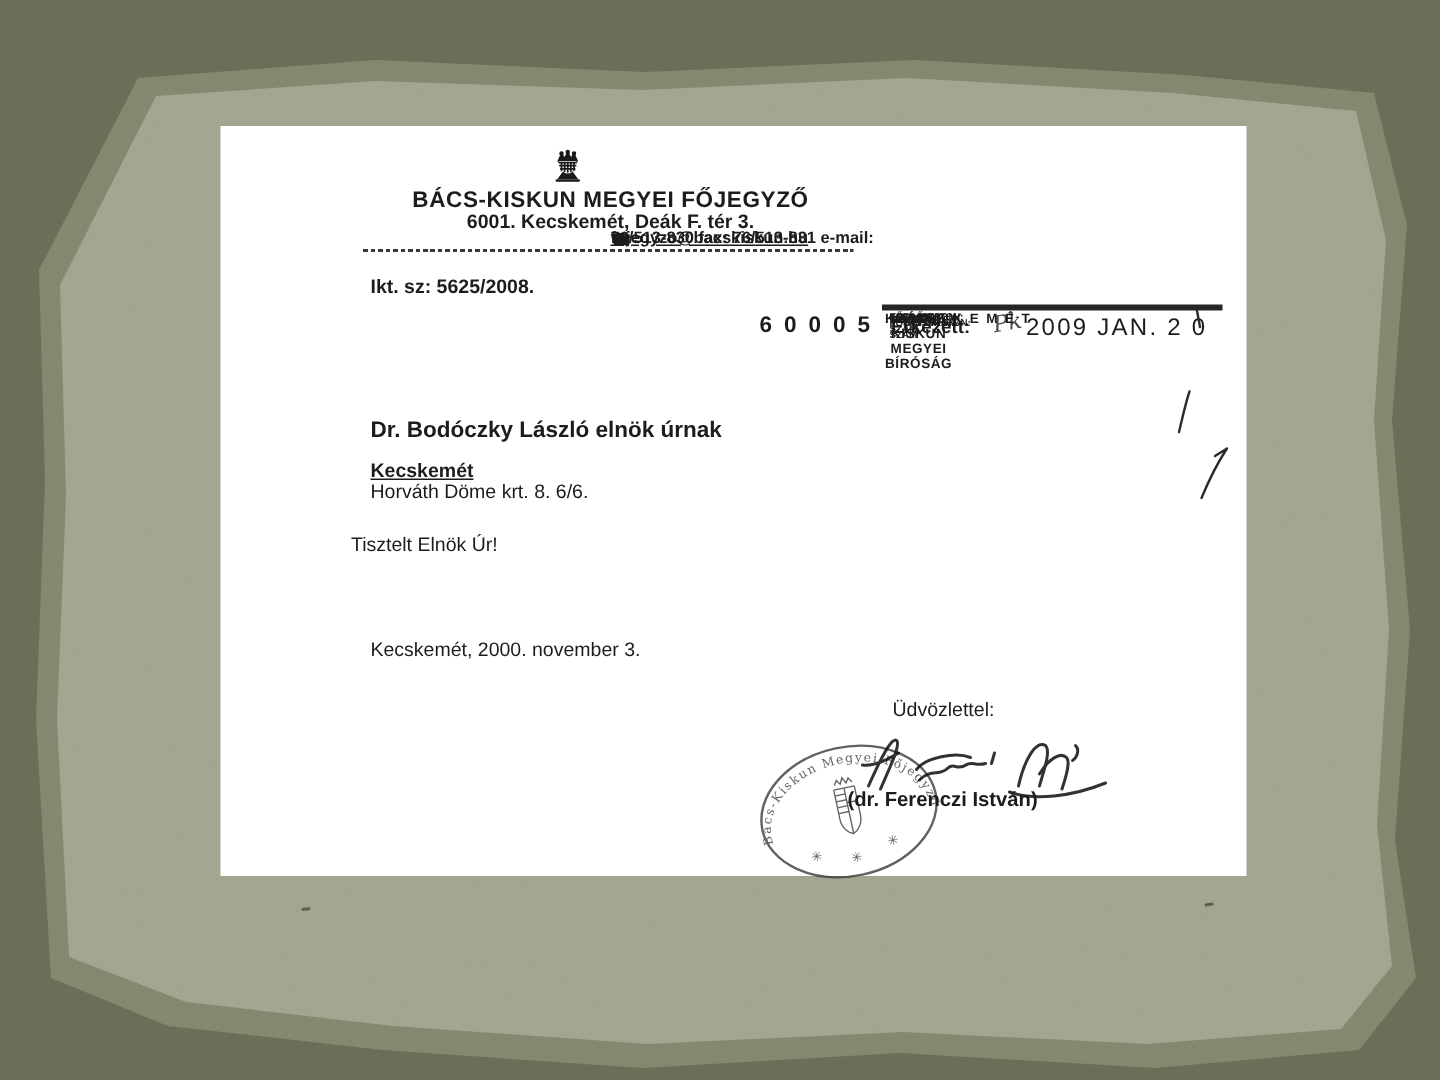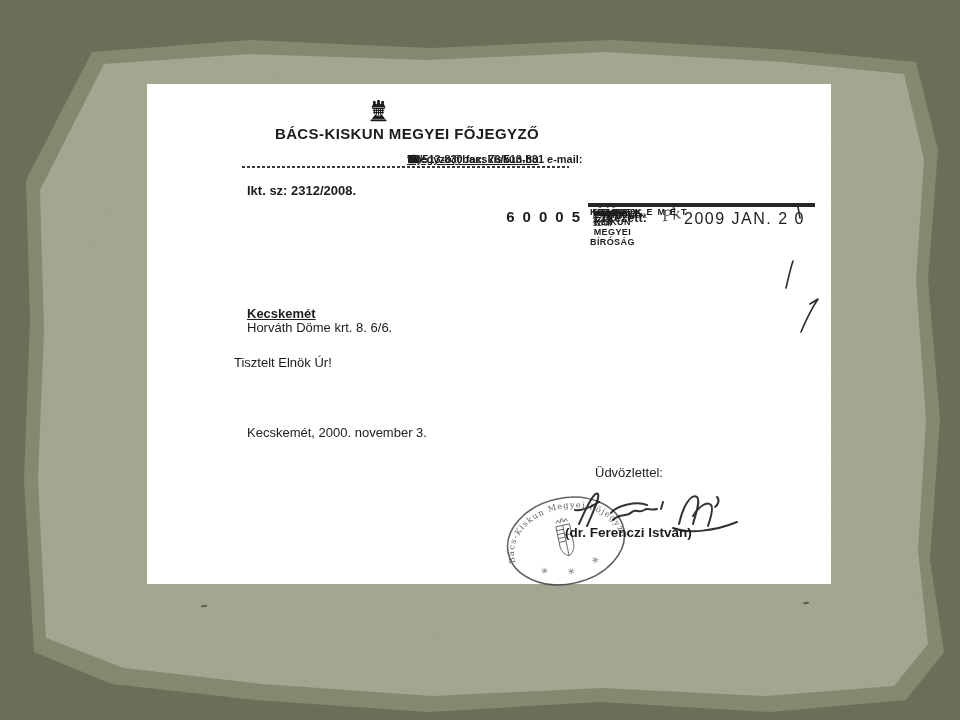--- a/index.html
+++ b/index.html
@@ -92,28 +92,29 @@
       <circle cx="8" cy="3.2" r="0.9" fill="#1a1a1a"></circle>
       <circle cx="12" cy="2.2" r="0.9" fill="#1a1a1a"></circle>
       <circle cx="16" cy="3.2" r="0.9" fill="#1a1a1a"></circle>
       <path d="M6.5,9 H17.5 M7,11 H17 M7.5,13 H16.5"></path>
       <path d="M8,9 V14 M10,9 V14.6 M12,9 V15 M14,9 V14.6 M16,9 V14"></path>
       <path d="M9,15.5 C10,17 14,17 15,15.5 L17.5,19 H6.5 Z" fill="#1a1a1a"></path>
       <path d="M5,20.5 H19" stroke-width="1.6"></path>
     </g>
   </svg>
   <div class="lh-block lh-org">BÁCS-KISKUN MEGYEI FŐJEGYZŐ</div>
+  <div class="lh-block lh-addr">6001. Kecskemét, Deák F. tér 3.</div>
   <div class="lh-block lh-phone">
       <span>☎</span> 
       <span>76/513-830 fax: 76/513-831 e-mail: </span>
       <span class="email">fojegyzo@bacskiskun.hu</span>
     </div>
   <div class="lh-dashes"></div>
 
-  <div class="ref">Ikt. sz: 2312/2008.</div>
+  <div class="ref">Ikt. sz: 5625/2008.</div>
 
   <div class="stamp-box">
     <div class="sb-header">
       <div class="sb-court1">BÁCS-KISKUN MEGYEI BÍRÓSÁG</div>
       <div class="sb-court2">KECSKEMÉT</div>
     </div>
     <div class="sb-reg">
       <div class="lbl2">
         <div>FŐLAJSTROM SZÁM</div>
         <div>KEZDŐIRATON:</div>
@@ -148,20 +149,21 @@
   </div>
 
   <svg class="stamp-marks" viewBox="0 0 260 150">
     <g stroke="#2b2b2b" stroke-width="1.6" fill="none" stroke-linecap="round">
       <path d="M221,13 L223,24"></path>
       <path d="M209,94 C211,86 213,76 216,67"></path>
       <path d="M224,138 C229,126 235,114 241,105 M241,105 L233,110"></path>
     </g>
   </svg>
 
+  <div class="rcpt-name">Dr. Bodóczky László elnök úrnak</div>
   <div class="rcpt-city">Kecskemét</div>
   <div class="rcpt-street">Horváth Döme krt. 8. 6/6.</div>
 
   <div class="salutation">Tisztelt Elnök Úr!</div>
   <div class="dateline">Kecskemét, 2000. november 3.</div>
 
   <div class="regards">Üdvözlettel:</div>
 
   <svg class="seal" viewBox="0 0 134 100">
     <defs>

